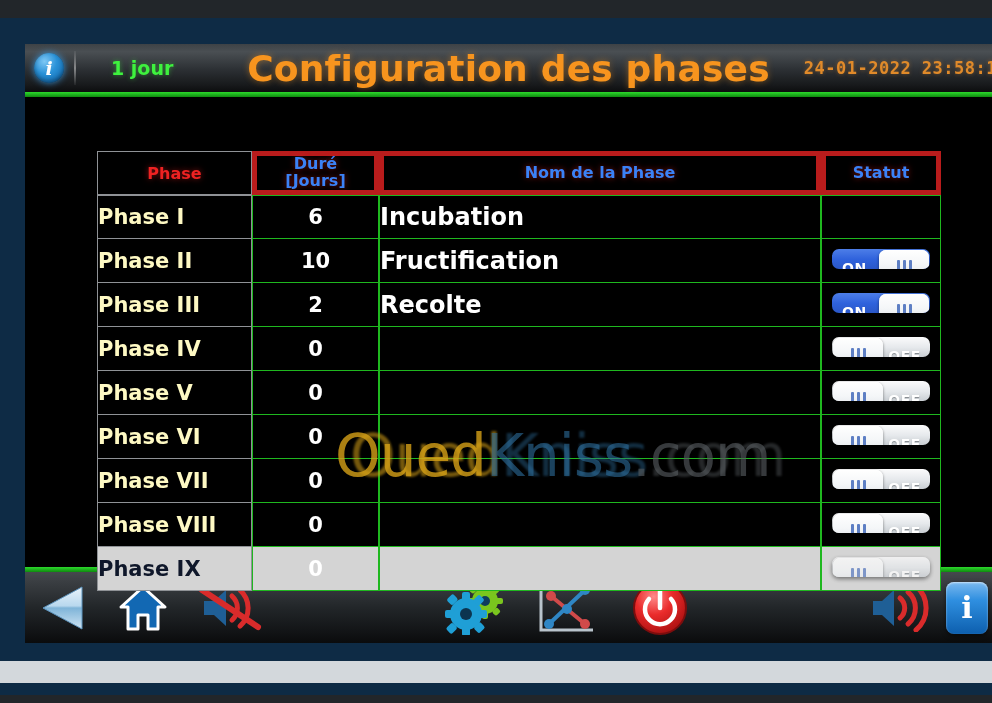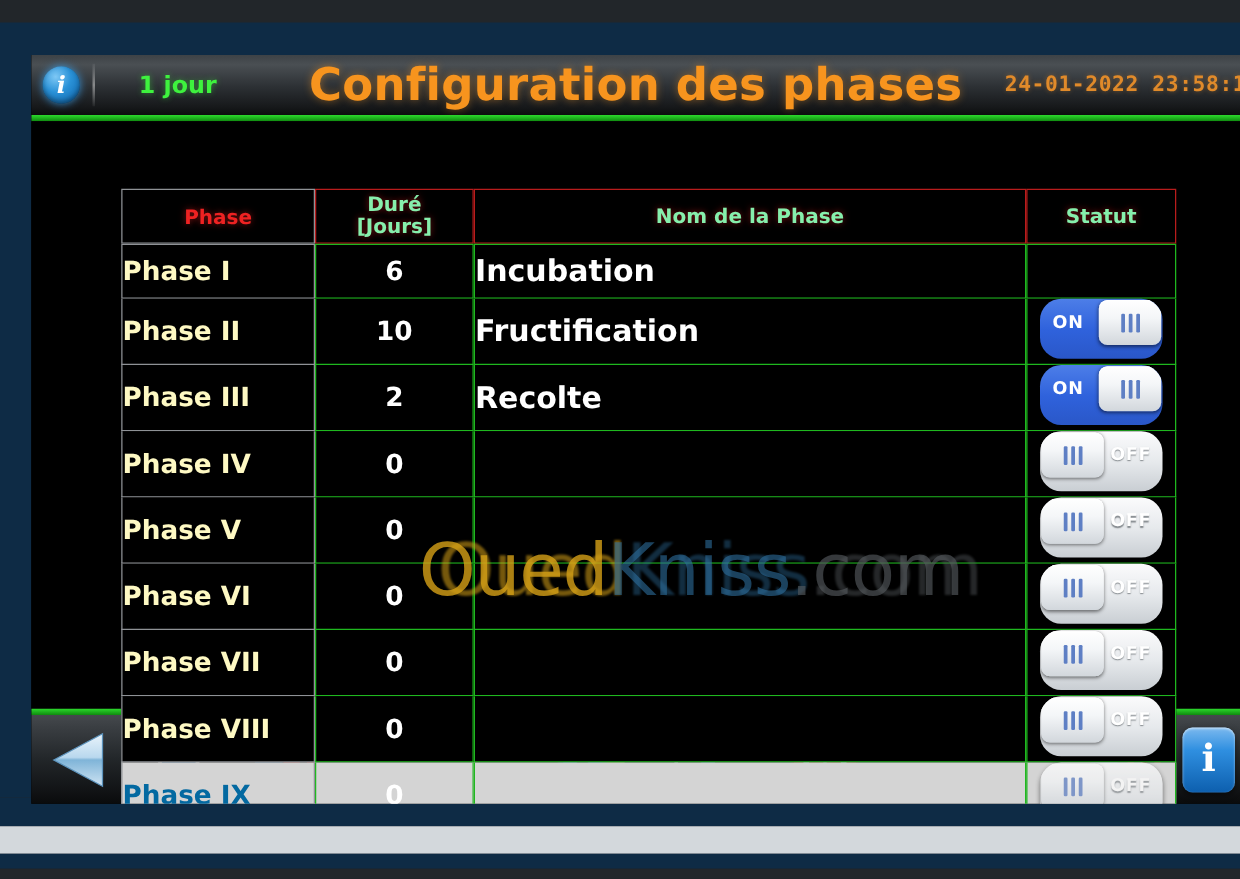--- a/index.html
+++ b/index.html
@@ -127,22 +127,22 @@
   .c-stat   { width: 120px; }
 
   
   th.h-phase {
     border: 1px solid #8f9296;
     color: #ee2222; font-size: 16px; font-weight: bold;
     text-shadow: 0 0 6px rgba(238,34,34,.55);
     height: 48px;
   }
   th.h-green {
-    border: 1px solid #b91c1c;
-    color: #86efac; font-size: 16px; font-weight: bold;
+    border: 5px solid #b91c1c;
+    color: #3b82f6; font-size: 16px; font-weight: bold;
     text-shadow: 0 0 6px rgba(238,34,34,.55);
     height: 48px; line-height: 1.05;
   }
   th .sub { display: block; font-size: 16px; }
 
   
   td.b-phase {
     border: 1px solid #8f9296; border-top: none;
     color: #fef9c3; font-size: 21px; font-weight: bold;
     padding-left: 16px; text-align: left;
@@ -162,29 +162,29 @@
     text-align: center; vertical-align: middle;
   }
   
   tr.row-first td { border-top: 1px solid transparent; }
   tr.row-first td.b-phase { border-top: 1px solid #8f9296; }
   tr.row-first td.b-dur,
   tr.row-first td.b-nom,
   tr.row-first td.b-stat { border-top: 1px solid #1fb81f; }
 
   
-  tr.row-disabled td.b-phase { background: #d4d4d4; color: #0369a1; }
+  tr.row-disabled td.b-phase { background: #d4d4d4; color: #0f172a; }
   tr.row-disabled td.b-dur   { background: #d4d4d4; color: #ffffff; }
   tr.row-disabled td.b-nom   { background: #d4d4d4; }
   tr.row-disabled td.b-stat  { background: #d4d4d4; }
 
   
   .toggle {
     display: inline-flex; align-items: center;
-    width: 98px; height: 48px; border-radius: 17px;
+    width: 98px; height: 20px; border-radius: 7px;
     position: relative; overflow: hidden;
     box-shadow: 0 2px 4px rgba(0,0,0,.65);
     cursor: pointer;
   }
   .toggle .track-txt {
     position: absolute; top: 0; height: 38px; line-height: 38px;
     font-size: 14px; font-weight: bold; letter-spacing: .6px;
   }
   .toggle .knob {
     position: absolute; top: 1px; width: 50px; height: 36px;

